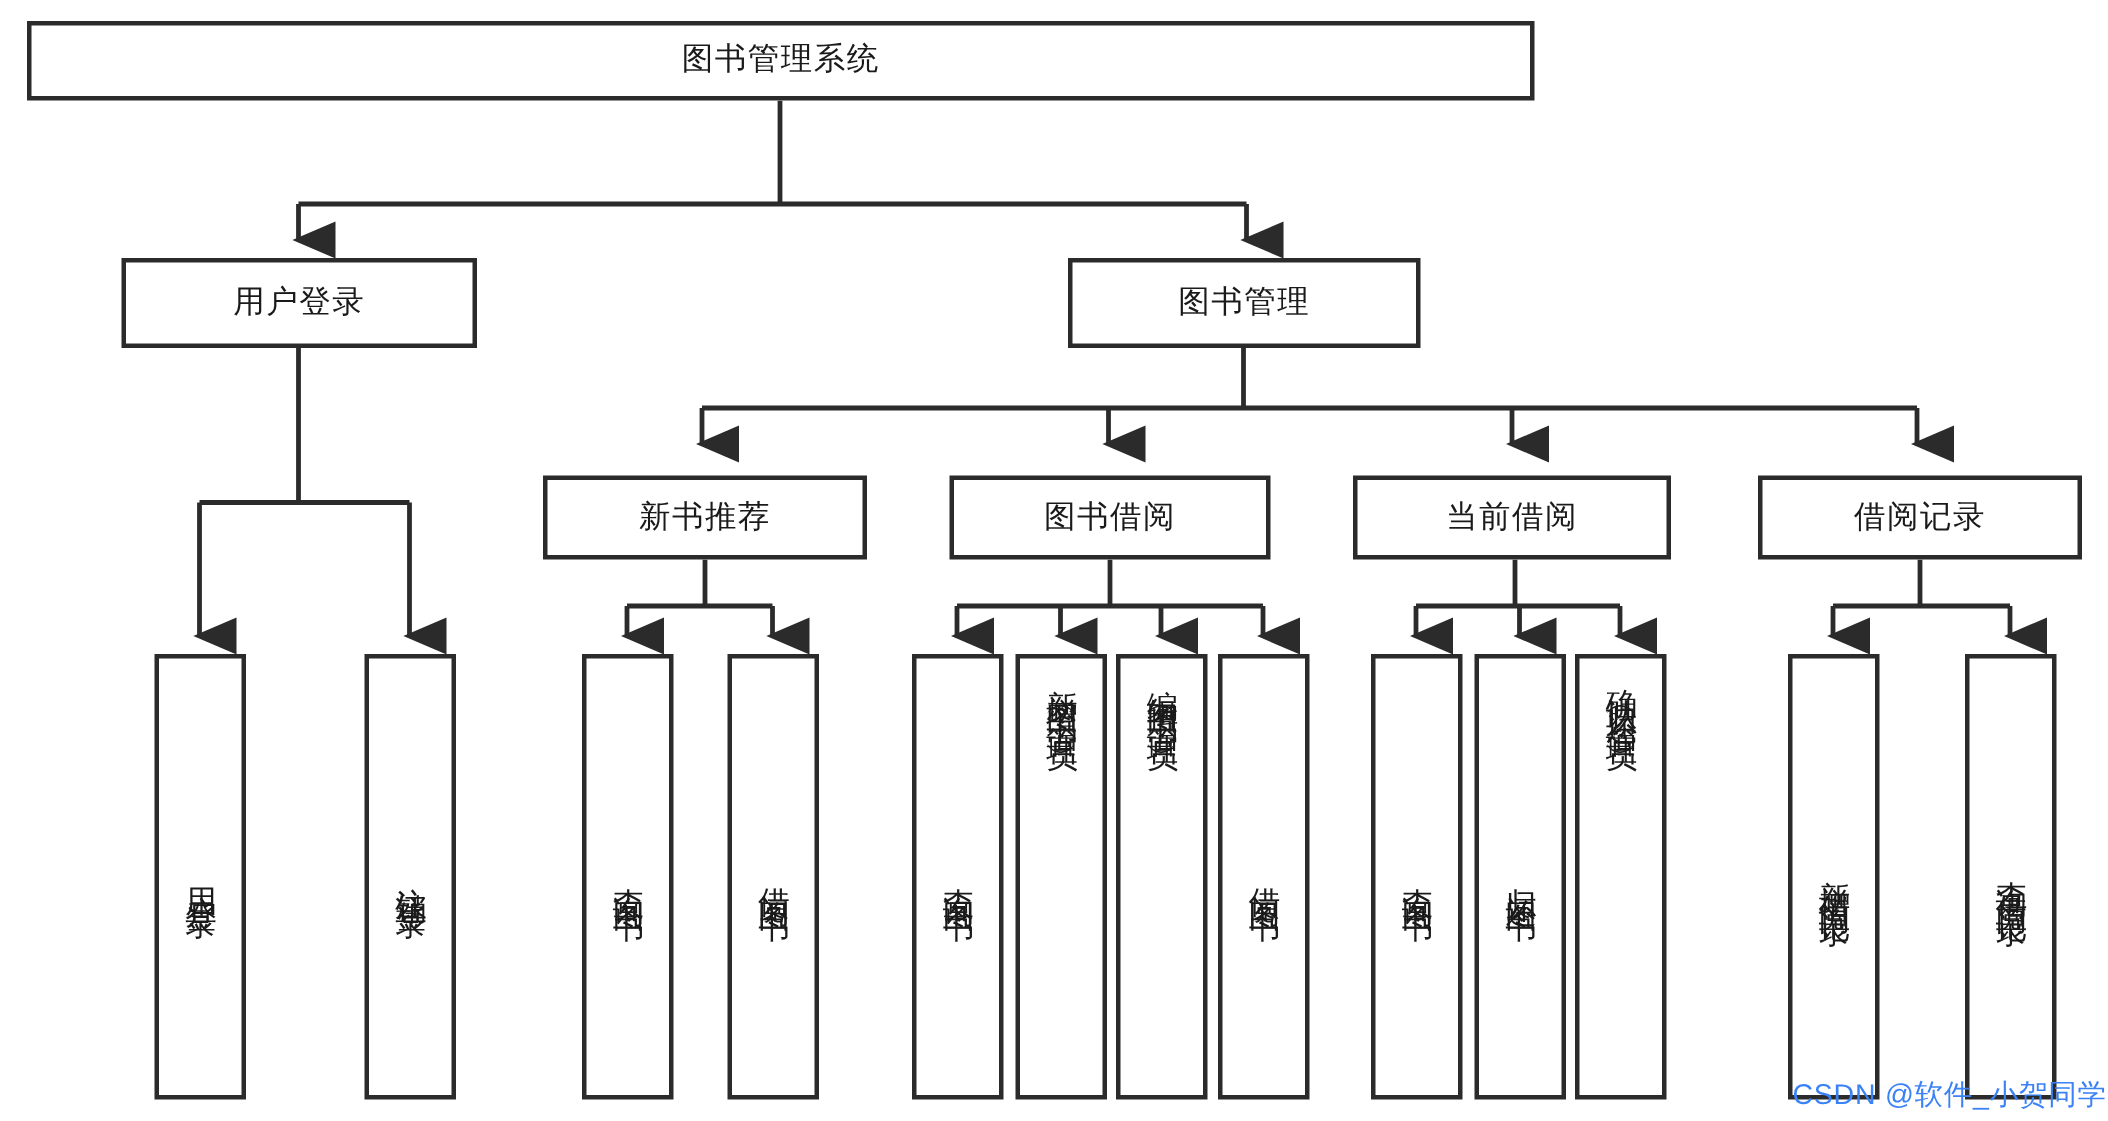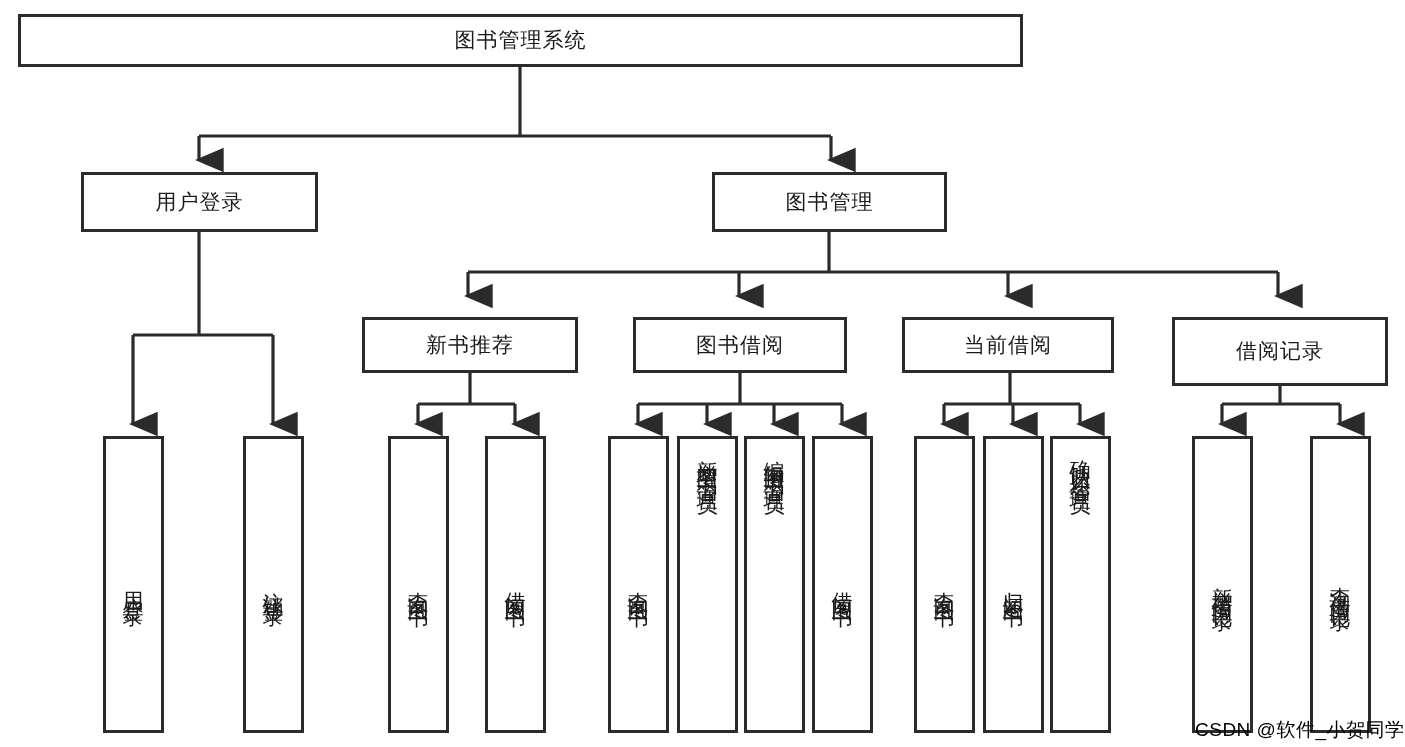--- a/index.html
+++ b/index.html
@@ -58,21 +58,21 @@
     text-orientation: upright;
     font-size: 21px;
     letter-spacing: 5px;
     line-height: 1;
     white-space: nowrap;
     padding: 4px 0;
   }
   .watermark {
     position: absolute;
     font-size: 19px;
-    color: #000000;
+    color: #3b82f6;
     letter-spacing: 0.5px;
     white-space: nowrap;
     pointer-events: none;
   }
 </style>
 </head>
 <body>
 
 <div id="diagram-root">
 
@@ -143,21 +143,21 @@
 
   <div class="node-box" id="node-l2-1" style="left: 712px; top: 172px; width: 235px; height: 60px;">
     <span class="node-label">图书管理</span>
   </div>
   <div class="node-box" id="node-l3-1" style="left: 633px; top: 317px; width: 214px; height: 56px;">
     <span class="node-label">图书借阅</span>
   </div>
   <div class="node-box" id="node-l3-2" style="left: 902px; top: 317px; width: 212px; height: 56px;">
     <span class="node-label">当前借阅</span>
   </div>
-  <div class="node-box" id="node-l3-3" style="left: 1172px; top: 317px; width: 216px; height: 69px;">
+  <div class="node-box" id="node-l3-3" style="left: 1172px; top: 317px; width: 216px; height: 56px;">
     <span class="node-label">借阅记录</span>
   </div>
 
   <div class="leaf-box align-middle" id="leaf-0" style="left: 103px; top: 436px; width: 61px; height: 297px;">
     <span class="leaf-label">用户登录</span>
   </div>
   <div class="leaf-box align-middle" id="leaf-1" style="left: 243px; top: 436px; width: 61px; height: 297px;">
     <span class="leaf-label">注销登录</span>
   </div>
   <div class="leaf-box align-middle" id="leaf-2" style="left: 388px; top: 436px; width: 61px; height: 297px;">

